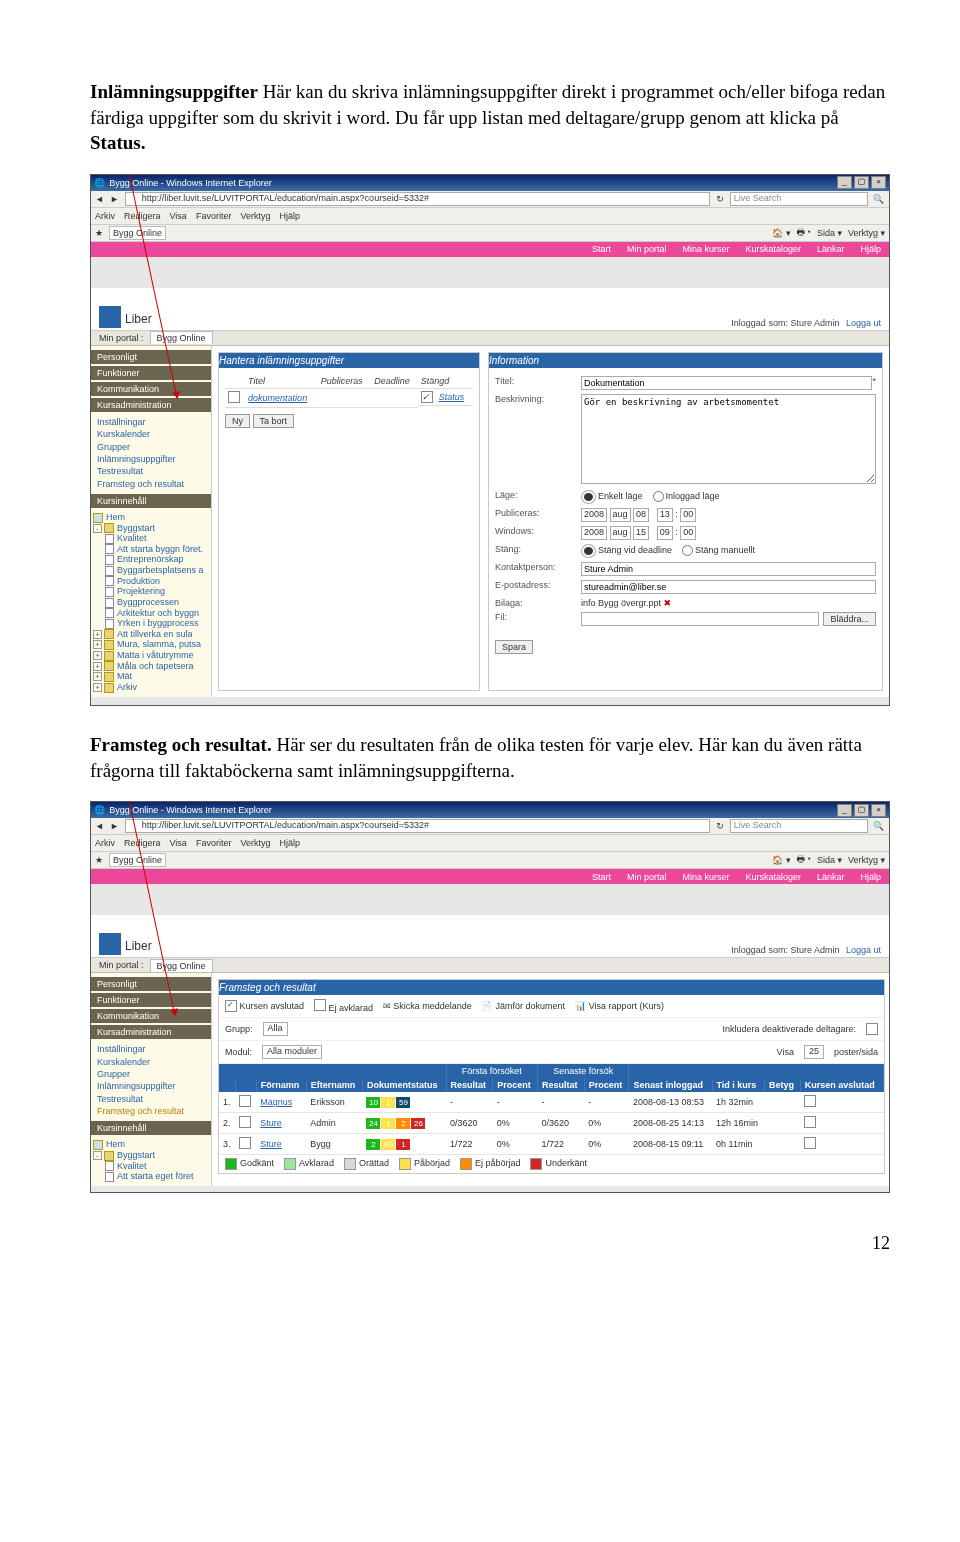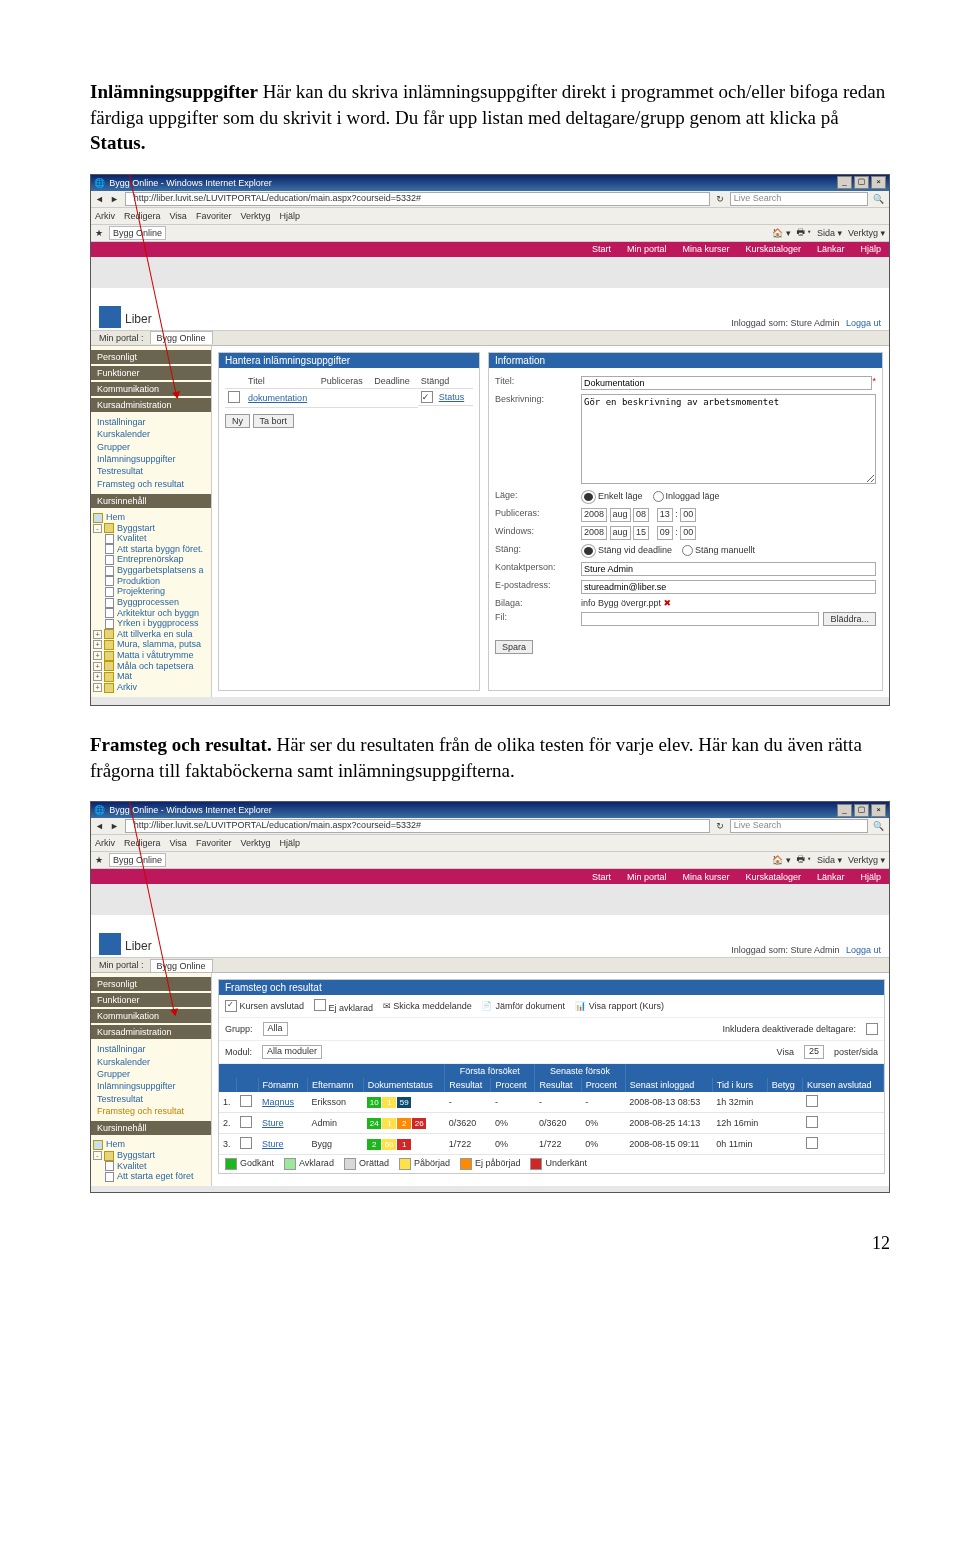--- a/index.html
+++ b/index.html
@@ -58,42 +58,42 @@
     align-items: center;
     padding: 0 4px;
     gap: 6px;
     color: #333;
   }
   .row .addr {
     flex: 1;
     background: #fff;
     border: 1px solid #aaa;
     height: 12px;
-    padding: 0 8px;
+    padding: 0 16px;
     white-space: nowrap;
     overflow: hidden;
   }
   .row .search {
     width: 130px;
     background: #fff;
     border: 1px solid #aaa;
     height: 12px;
     padding: 0 3px;
     color: #888;
   }
   .row .menui { margin-right: 3px; }
   .row .tbtn {
     background:#fff; border:1px solid #bbb; padding:0 3px; height:12px;
     display:inline-flex; align-items:center;
   }
 
   
   .bluenav {
     height: 15px;
-    background: #be185d;
+    background: #ec4899;
     color: #fff;
     display: flex;
     justify-content: flex-end;
     align-items: center;
     padding: 0 8px;
     gap: 16px;
   }
   .bluenav span[data-bind] { color:#fff; }
 
   
@@ -159,31 +159,31 @@
     display:inline-block; width:7px; height:7px; border:1px solid #999; font-size:7px; line-height:7px;
     text-align:center; margin-right:2px; color:#555;
   }
 
   .rightpane { flex:1; background:#fff; padding:6px; display:flex; gap:8px; }
 
   .panel {
     border:1px solid #c9c9c9;
   }
   .panel .phdr {
-    background:#2a64a8; color:#fff; padding:2px 6px; font-size:10px;
+    background:#2a64a8; color:#fff; padding:2px 0; font-size:10px;font-style:italic;
   }
   .panel .pbody { padding:6px; }
 
   
   .leftpanel { width: 260px; }
   .rightpanel { flex:1; }
 
   table.grid { width:100%; border-collapse:collapse; font-size:9px; }
   table.grid th, table.grid td {
-    border-bottom:1px solid #ddd; text-align:left; padding:2px 3px;
+    border-bottom:1px solid #ddd; text-align:left; padding:2px 3px;font-style:italic;
   }
   table.grid th { color:#444; font-weight:normal; }
   table.grid td a { color:#2a64a8; text-decoration:underline; }
   .grid .chk { width:10px; height:10px; border:1px solid #888; display:inline-block; background:#fff; }
   .grid .closedchk { width:10px; height:10px; border:1px solid #888; display:inline-block; background:#fff; }
 
   .smallbtn {
     display:inline-block; background:#efefef; border:1px solid #999;
     padding:1px 6px; font-size:9px; margin-top:6px;
   }
@@ -223,21 +223,21 @@
   .filters2 .sel {
     border:1px solid #aaa; background:#fff; padding:0 4px; height:12px; display:inline-block;
   }
 
   table.results { width:100%; border-collapse:collapse; font-size:9px; }
   table.results thead tr.hdrgrp th {
     background:#2a64a8; color:#fff; font-weight:normal; padding:2px 4px;
     border-right:1px solid #3f78b8;
   }
   table.results thead tr.colhdr th {
-    background:#2a64a8; color:#fff; font-weight:normal; padding:2px 4px;
+    background:#2a64a8; color:#fff; font-weight:bold; padding:2px 4px;
     border-right:1px solid #3f78b8; text-align:left;
   }
   table.results tbody td {
     border-bottom:1px solid #e5e5e5; padding:3px 4px;
   }
   .firstname a { color:#2a64a8; text-decoration:underline; }
   .docbar { display:flex; gap:1px; }
   .docbar .seg {
     height:11px; display:inline-flex; align-items:center; justify-content:center;
     color:#fff; font-size:8px; min-width:14px;

